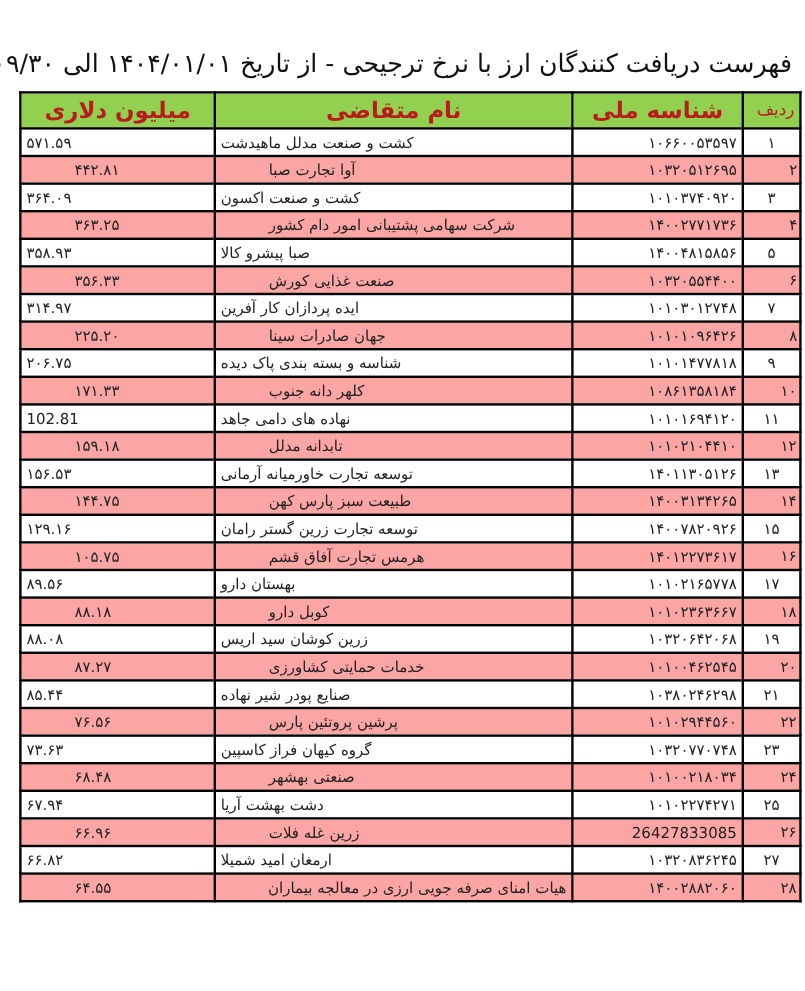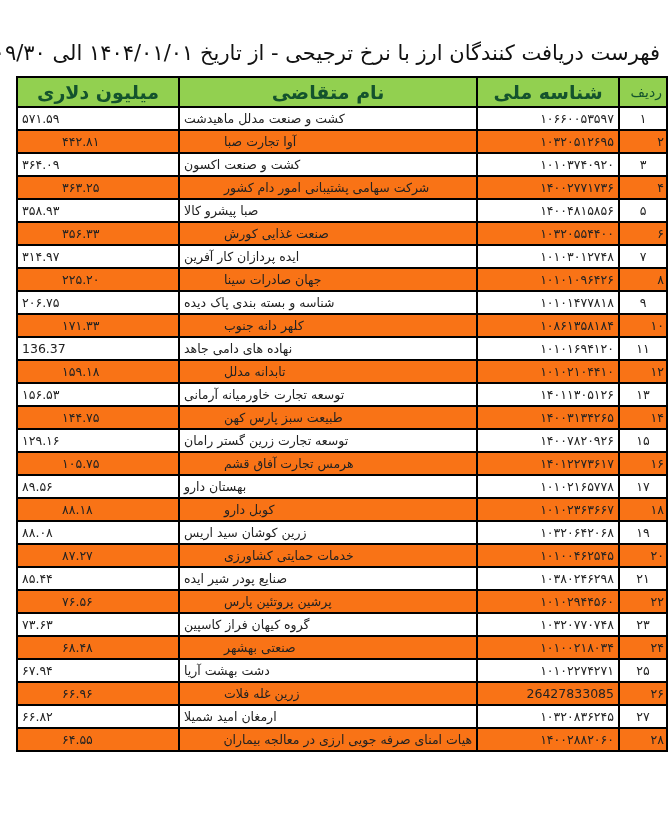--- a/index.html
+++ b/index.html
@@ -8,25 +8,25 @@
     position:absolute; left:0; top:36px; width:660px; height:34px;
     direction:rtl; text-align:right; font-size:21px; color:#111; line-height:34px;
     white-space:nowrap;
   }
   table.grid {
     position:absolute; left:16px; top:76px; width:650px;
     border-collapse:collapse; direction:rtl; table-layout:fixed;
   }
   table.grid th, table.grid td { border:2px solid #000; padding:0 4px; overflow:hidden; white-space:nowrap; }
   table.grid th {
-    background:#92d050; height:28px; font-weight:bold; font-size:19px; color:#14532d; text-align:center;
+    background:#92d050; height:28px; font-weight:bold; font-size:19px; color:#b91c1c; text-align:center;
   }
   table.grid th.h-radif { font-size:14px; font-weight:normal;text-align:right; }
   table.grid td { height:21px; font-size:12.5px; color:#222; }
-  table.grid tr.alt td { background:#f97316;padding-left:44px; }
+  table.grid tr.alt td { background:#fca5a5;padding-left:44px; }
   td.c-radif { text-align:center; }
   td.c-id { text-align:right; direction:ltr; padding-left:8px; }
   td.c-name { text-align:left; padding-right:2px; }
   td.c-amount { text-align:left; direction:ltr; padding-left:100px; }
   td.c-name { border-right-width:1px; }
 </style>
 </head>
 <body>
 
 <div class="title">فهرست دریافت کنندگان ارز با نرخ ترجیحی - از تاریخ ۱۴۰۴/۰۱/۰۱ الی ۱۴۰۴/۰۹/۳۰</div>
@@ -104,21 +104,21 @@
       <tr class="alt">
         <td class="c-radif">۱۰</td>
         <td class="c-id">۱۰۸۶۱۳۵۸۱۸۴</td>
         <td class="c-name">کلهر دانه جنوب</td>
         <td class="c-amount">۱۷۱.۳۳</td>
       </tr>
       <tr>
         <td class="c-radif">۱۱</td>
         <td class="c-id">۱۰۱۰۱۶۹۴۱۲۰</td>
         <td class="c-name">نهاده های دامی جاهد</td>
-        <td class="c-amount">136.37</td>
+        <td class="c-amount">102.81</td>
       </tr>
       <tr class="alt">
         <td class="c-radif">۱۲</td>
         <td class="c-id">۱۰۱۰۲۱۰۴۴۱۰</td>
         <td class="c-name">تابدانه مدلل</td>
         <td class="c-amount">۱۵۹.۱۸</td>
       </tr>
       <tr>
         <td class="c-radif">۱۳</td>
         <td class="c-id">۱۴۰۱۱۳۰۵۱۲۶</td>
@@ -163,21 +163,21 @@
       </tr>
       <tr class="alt">
         <td class="c-radif">۲۰</td>
         <td class="c-id">۱۰۱۰۰۴۶۲۵۴۵</td>
         <td class="c-name">خدمات حمایتی کشاورزی</td>
         <td class="c-amount">۸۷.۲۷</td>
       </tr>
       <tr>
         <td class="c-radif">۲۱</td>
         <td class="c-id">۱۰۳۸۰۲۴۶۲۹۸</td>
-        <td class="c-name">صنایع پودر شیر ایده</td>
+        <td class="c-name">صنایع پودر شیر نهاده</td>
         <td class="c-amount">۸۵.۴۴</td>
       </tr>
       <tr class="alt">
         <td class="c-radif">۲۲</td>
         <td class="c-id">۱۰۱۰۲۹۴۴۵۶۰</td>
         <td class="c-name">پرشین پروتئین پارس</td>
         <td class="c-amount">۷۶.۵۶</td>
       </tr>
       <tr>
         <td class="c-radif">۲۳</td>

